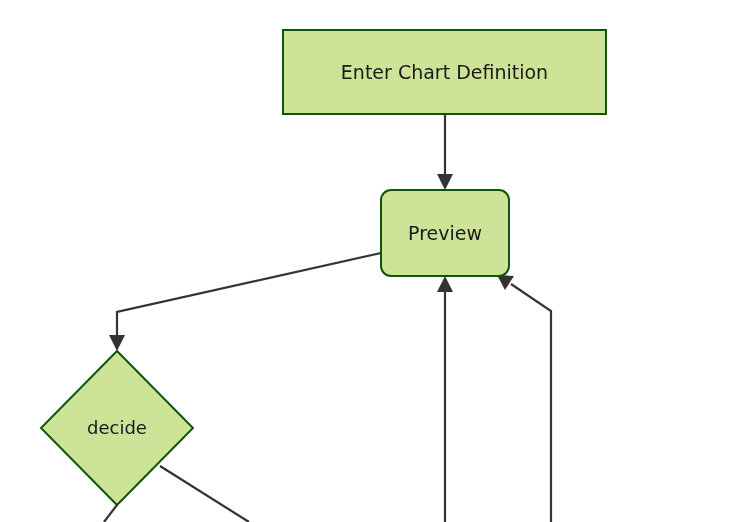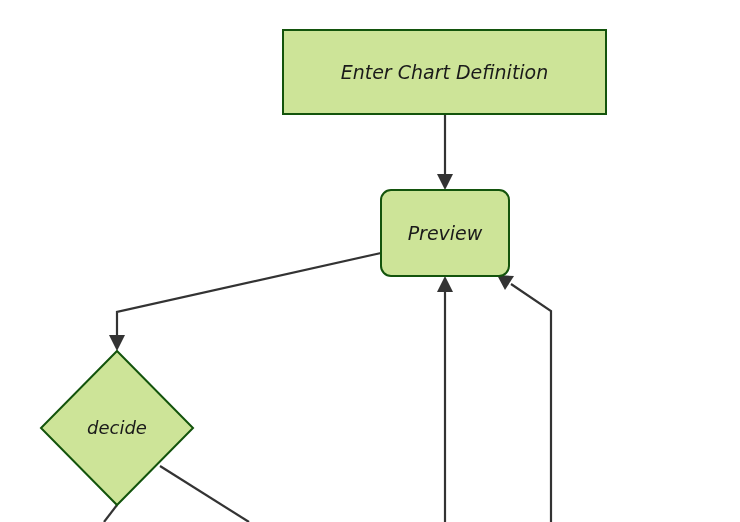--- a/index.html
+++ b/index.html
@@ -14,21 +14,20 @@
     font-family: "DejaVu Sans", sans-serif;
     overflow: hidden;
     position: relative;
   }
   #diagram-root {
     position: absolute;
     left: 0;
     top: 0;
     width: 666px;
     height: 522px;
-    font-style: italic;
   }
   svg.flowchart {
     display: block;
     width: 740px;
     height: 522px;
   }
   .node-shape {
     stroke-width: 2px;
   }
   .edge-path {

